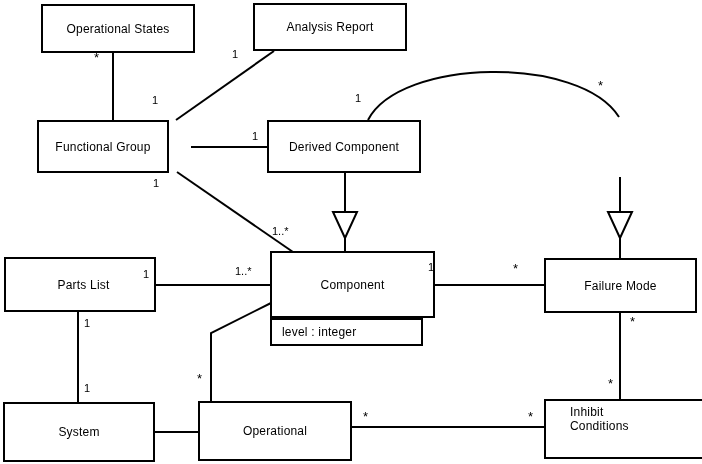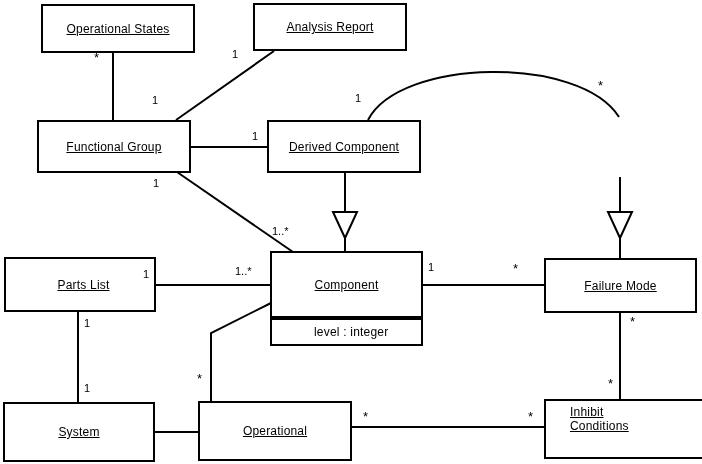--- a/index.html
+++ b/index.html
@@ -32,26 +32,24 @@
     justify-content: center;
     z-index: 3;
   }
   .uml-box .cls-name {
     font-size: 12px;
     color: #000000;
     line-height: 14px;
     text-align: center;
     white-space: pre-line;
     letter-spacing: 0.2px;
-    text-decoration: underline;
   }
   .uml-box.attr-compartment {
     justify-content: flex-start;
     align-items: center;
-    padding-left: 32px;
   }
   .uml-box.attr-compartment .attr-text {
     font-size: 12px;
     color: #000000;
     padding-left: 10px;
     letter-spacing: 0.2px;
   }
   .uml-box.topleft-text {
     align-items: flex-start;
     justify-content: flex-start;
@@ -114,34 +112,34 @@
   </svg>
 
   <div class="uml-box" style="left:41px; top:4px; width:154px; height:49px;">
     <span class="cls-name">Operational States</span>
   </div>
 
   <div class="uml-box" style="left:253px; top:3px; width:154px; height:48px;">
     <span class="cls-name">Analysis Report</span>
   </div>
 
-  <div class="uml-box" style="left:37px; top:120px; width:154px; height:53px;">
+  <div class="uml-box" style="left:37px; top:120px; width:132px; height:53px;">
     <span class="cls-name">Functional Group</span>
   </div>
 
   <div class="uml-box" style="left:267px; top:120px; width:154px; height:53px;">
     <span class="cls-name">Derived Component</span>
   </div>
 
 
   <div class="uml-box" style="left:4px; top:257px; width:152px; height:55px;padding-left:7px;">
     <span class="cls-name">Parts List</span>
   </div>
 
-  <div class="uml-box" style="left:270px; top:251px; width:153px; height:67px;">
+  <div class="uml-box" style="left:270px; top:251px; width:165px; height:67px;">
     <span class="cls-name">Component</span>
   </div>
 
   <div class="uml-box attr-compartment" style="left:270px; top:318px; width:153px; height:28px;">
     <span class="attr-text">level : integer</span>
   </div>
 
   <div class="uml-box" style="left:544px; top:258px; width:153px; height:55px;justify-content:center;">
     <span class="cls-name">Failure Mode</span>
   </div>

